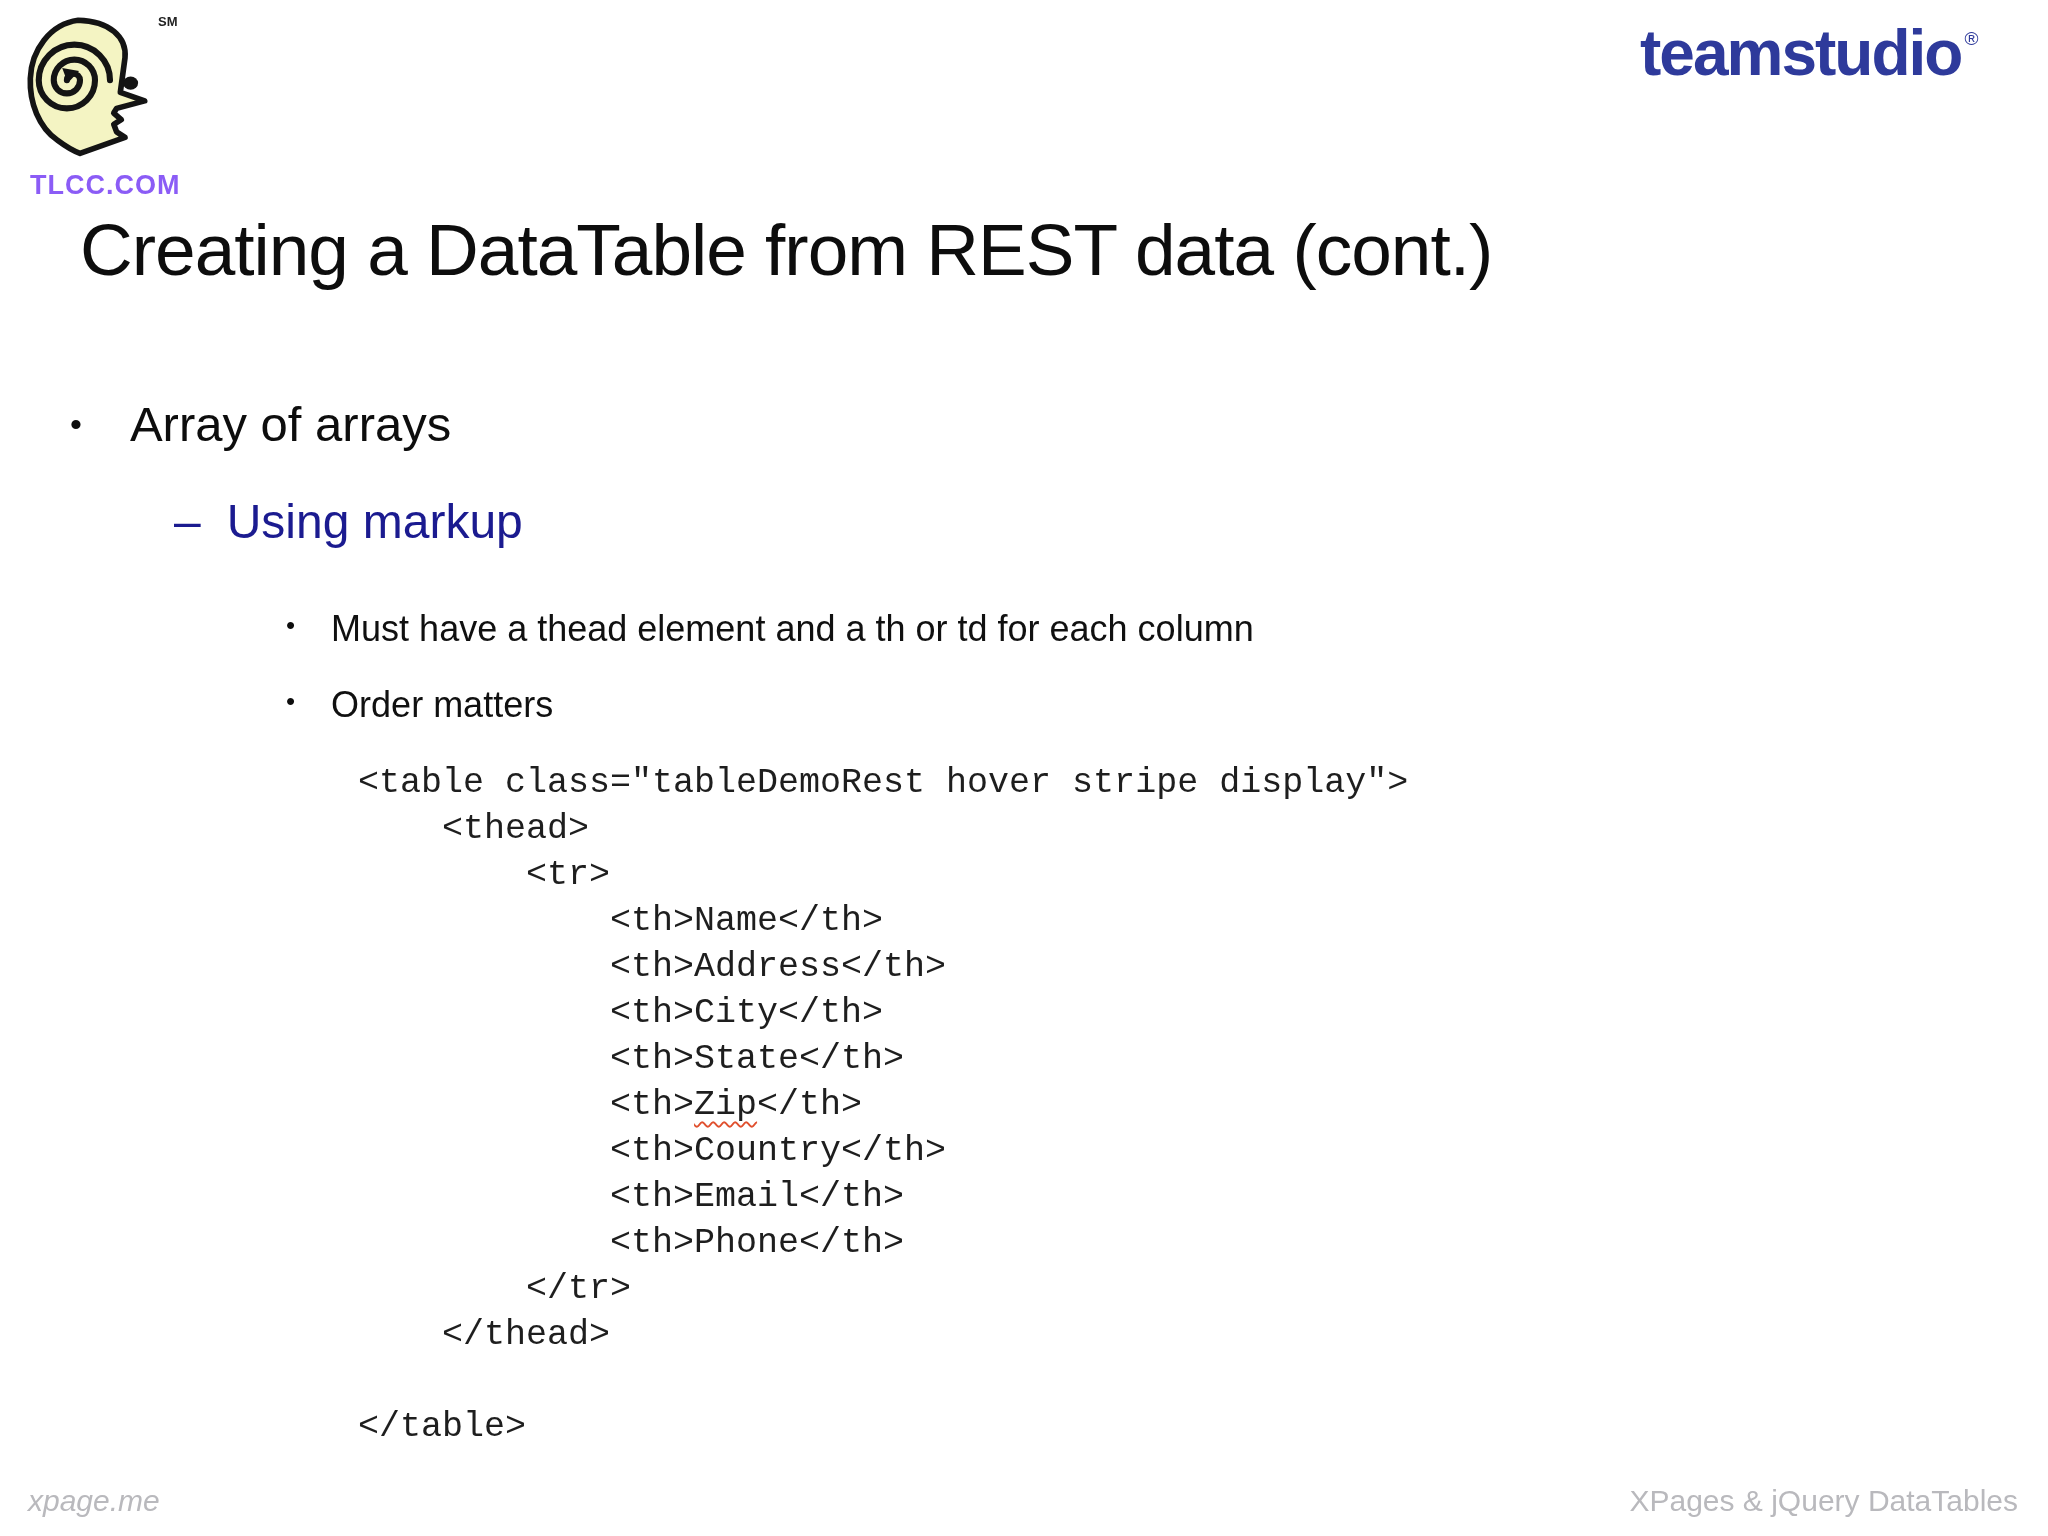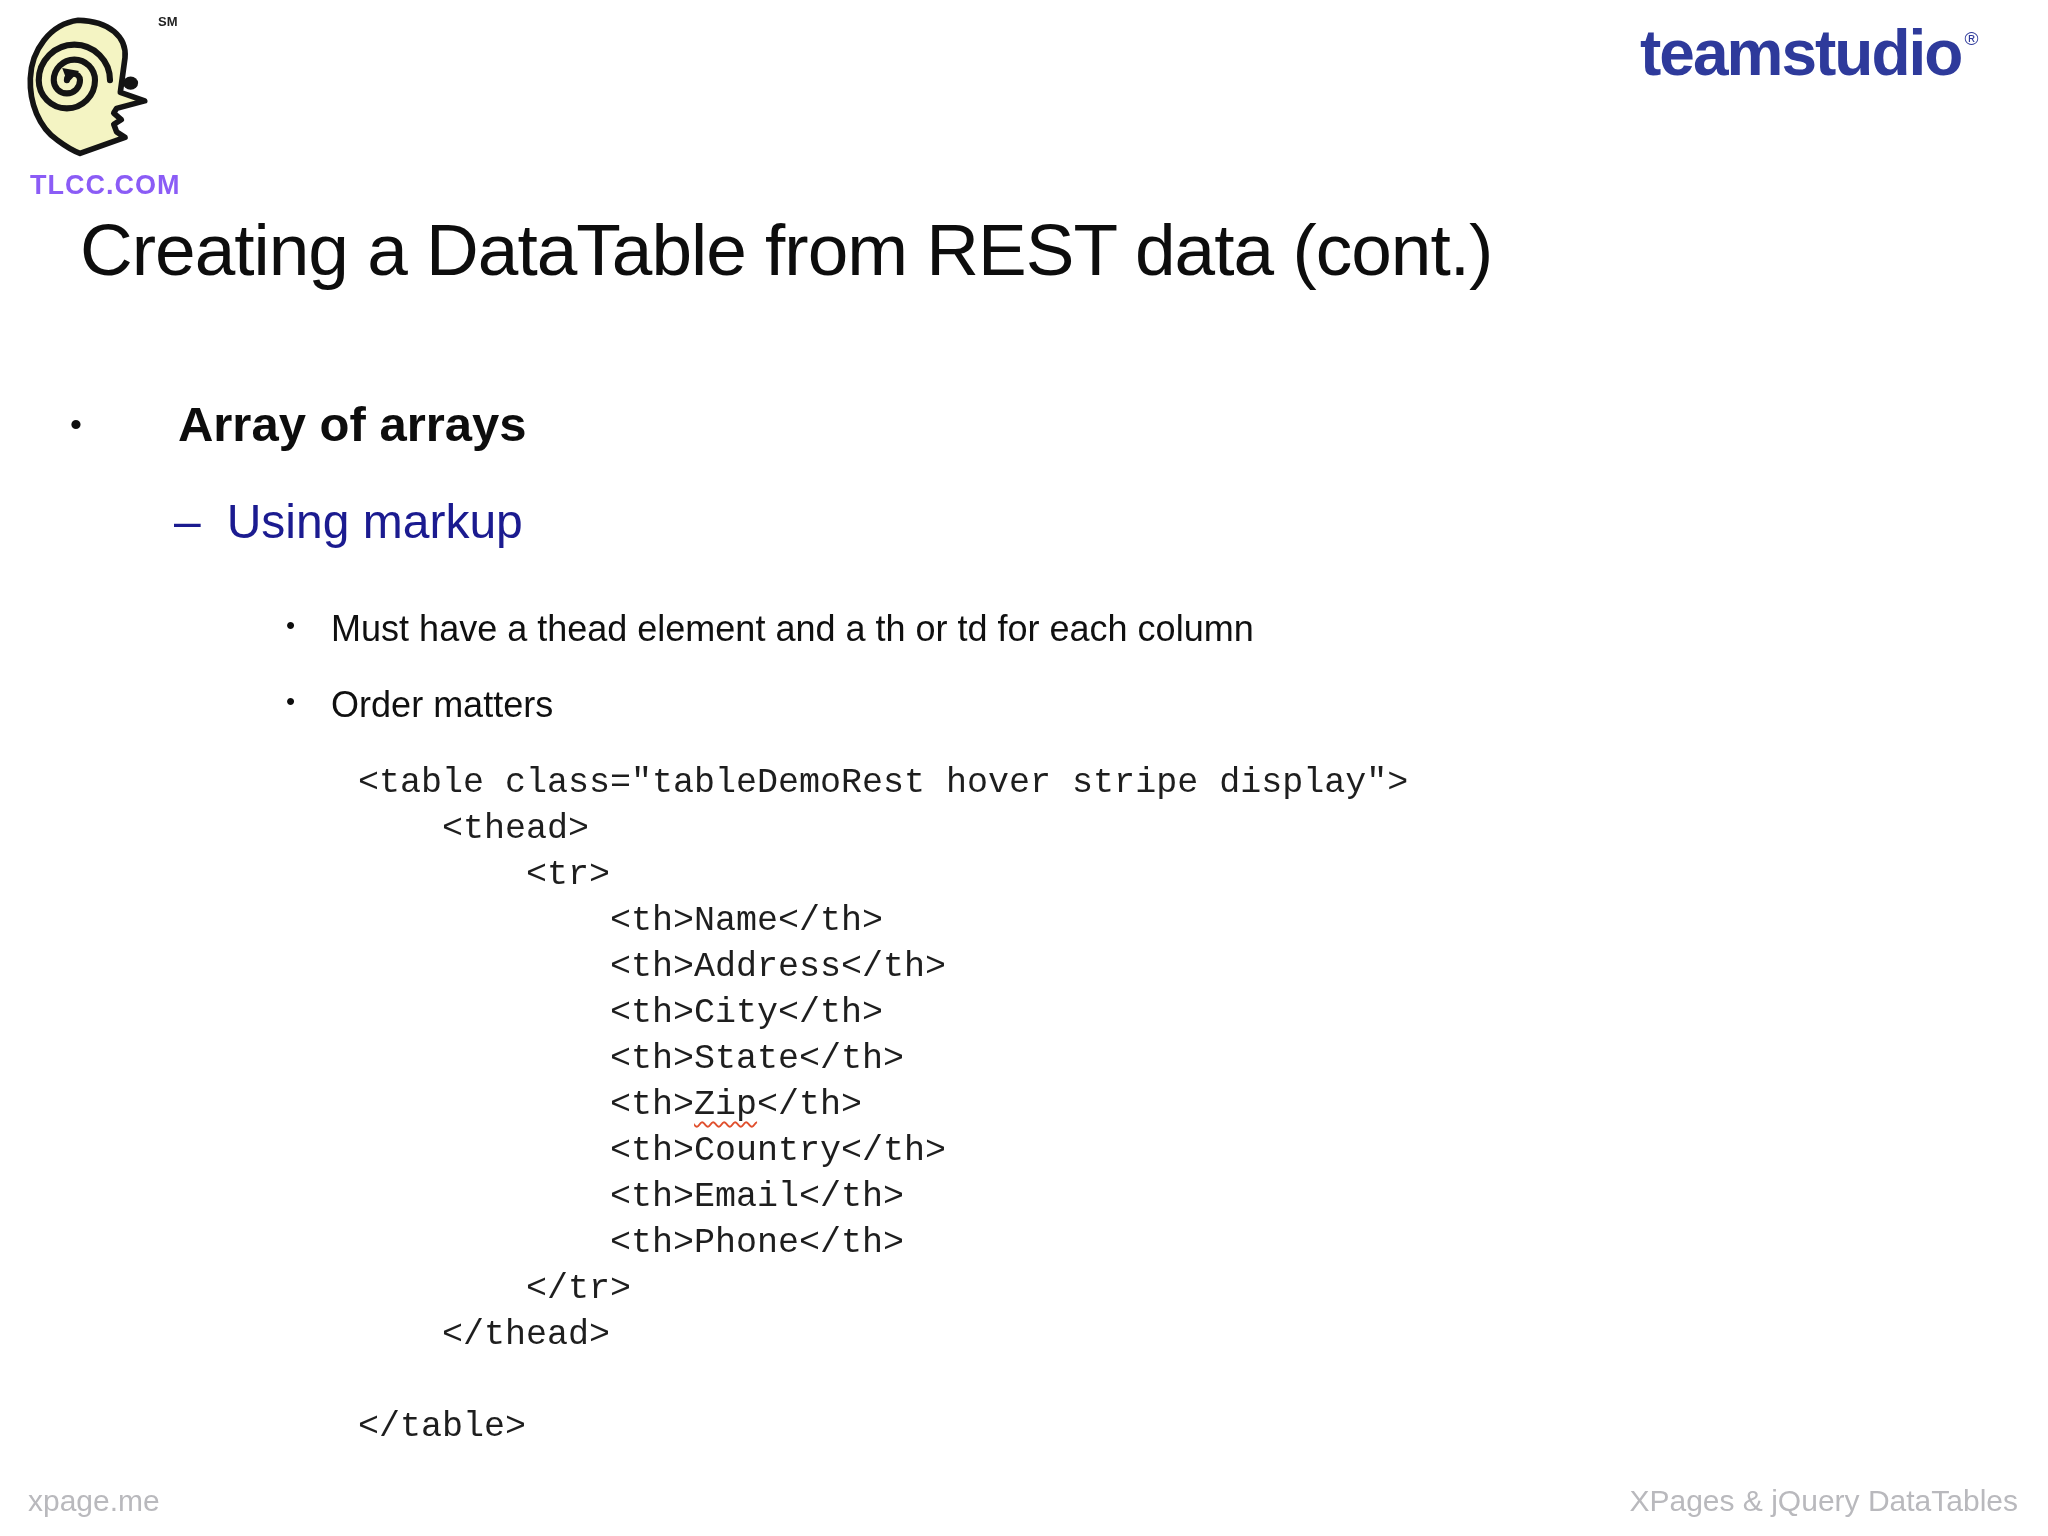--- a/index.html
+++ b/index.html
@@ -18,35 +18,35 @@
   
   .ts-logo { position:absolute; left:1640px; top:16px; color:#2e3a9b; font-size:64px; font-weight:700; letter-spacing:-2px; white-space:nowrap; }
   .ts-logo .reg { font-size:19px; font-weight:400; position:relative; top:-30px; left:3px; letter-spacing:0; }
 
   .title { position:absolute; left:80px; top:208px; margin:0; font-size:73px; font-weight:400; color:#0d0d0d; letter-spacing:-1px; white-space:nowrap; }
 
   .row { position:absolute; display:flex; align-items:baseline; white-space:nowrap; color:#0d0d0d; }
   .row .glyph { display:inline-block; }
   .row1 { left:70px; top:396px; }
   .row1 .glyph { font-size:34px; margin-right:48px; transform:translateY(-5px); }
-  .row1 .txt { font-size:49px; font-weight:700;margin-left:48px; }
+  .row1 .txt { font-size:49px; font-weight:400; }
   .row2 { left:174px; top:494px; color:#1b1b90; }
   .row2 .glyph { font-size:48px; margin-right:26px; }
   .row2 .txt { font-size:48px; }
   .lvl3 { left:286px; }
   .lvl3 .glyph { font-size:26px; margin-right:36px; transform:translateY(-7px); }
   .lvl3 .txt { font-size:36px; color:#101010;margin-top:8px; }
   .row3 { top:600px; }
   .row4 { top:676px; }
 
   .code { position:absolute; left:358px; top:760px; font-family:"Liberation Mono", monospace; font-size:35px; line-height:46px; color:#1e1e1e; }
   .code-line { white-space:pre; min-height:46px; }
   .squiggle { text-decoration:underline; text-decoration-style:wavy; text-decoration-color:#e0502e; text-decoration-thickness:2px; text-underline-offset:7px; }
 
-  .footer-left  { position:absolute; left:28px;  top:1484px; font-size:30px; color:#b9b9bd; }
+  .footer-left  { position:absolute; left:28px;  top:1484px; font-size:30px; color:#b9b9bd;font-style:italic; }
   .footer-right { position:absolute; right:30px; top:1484px; font-size:30px; color:#b9b9bd;margin-left:43px; }
 </style>
 </head>
 <body>
 
 <div class="slide">
 
   <div class="tlcc">
     <svg width="150" height="156" viewBox="0 0 160 160" aria-hidden="true">
       <path d="M62,12 C32,16 12,44 11,74 C10,100 20,126 40,140 C48,146 56,151 64,154 L112,137 L103,131 L100,123 L108,118 L100,111 L103,106 L133,98 L107,89 L112,52 C114,30 96,13 62,12 Z" fill="#f4f4c3" stroke="#141414" stroke-width="6" stroke-linejoin="round"></path>

